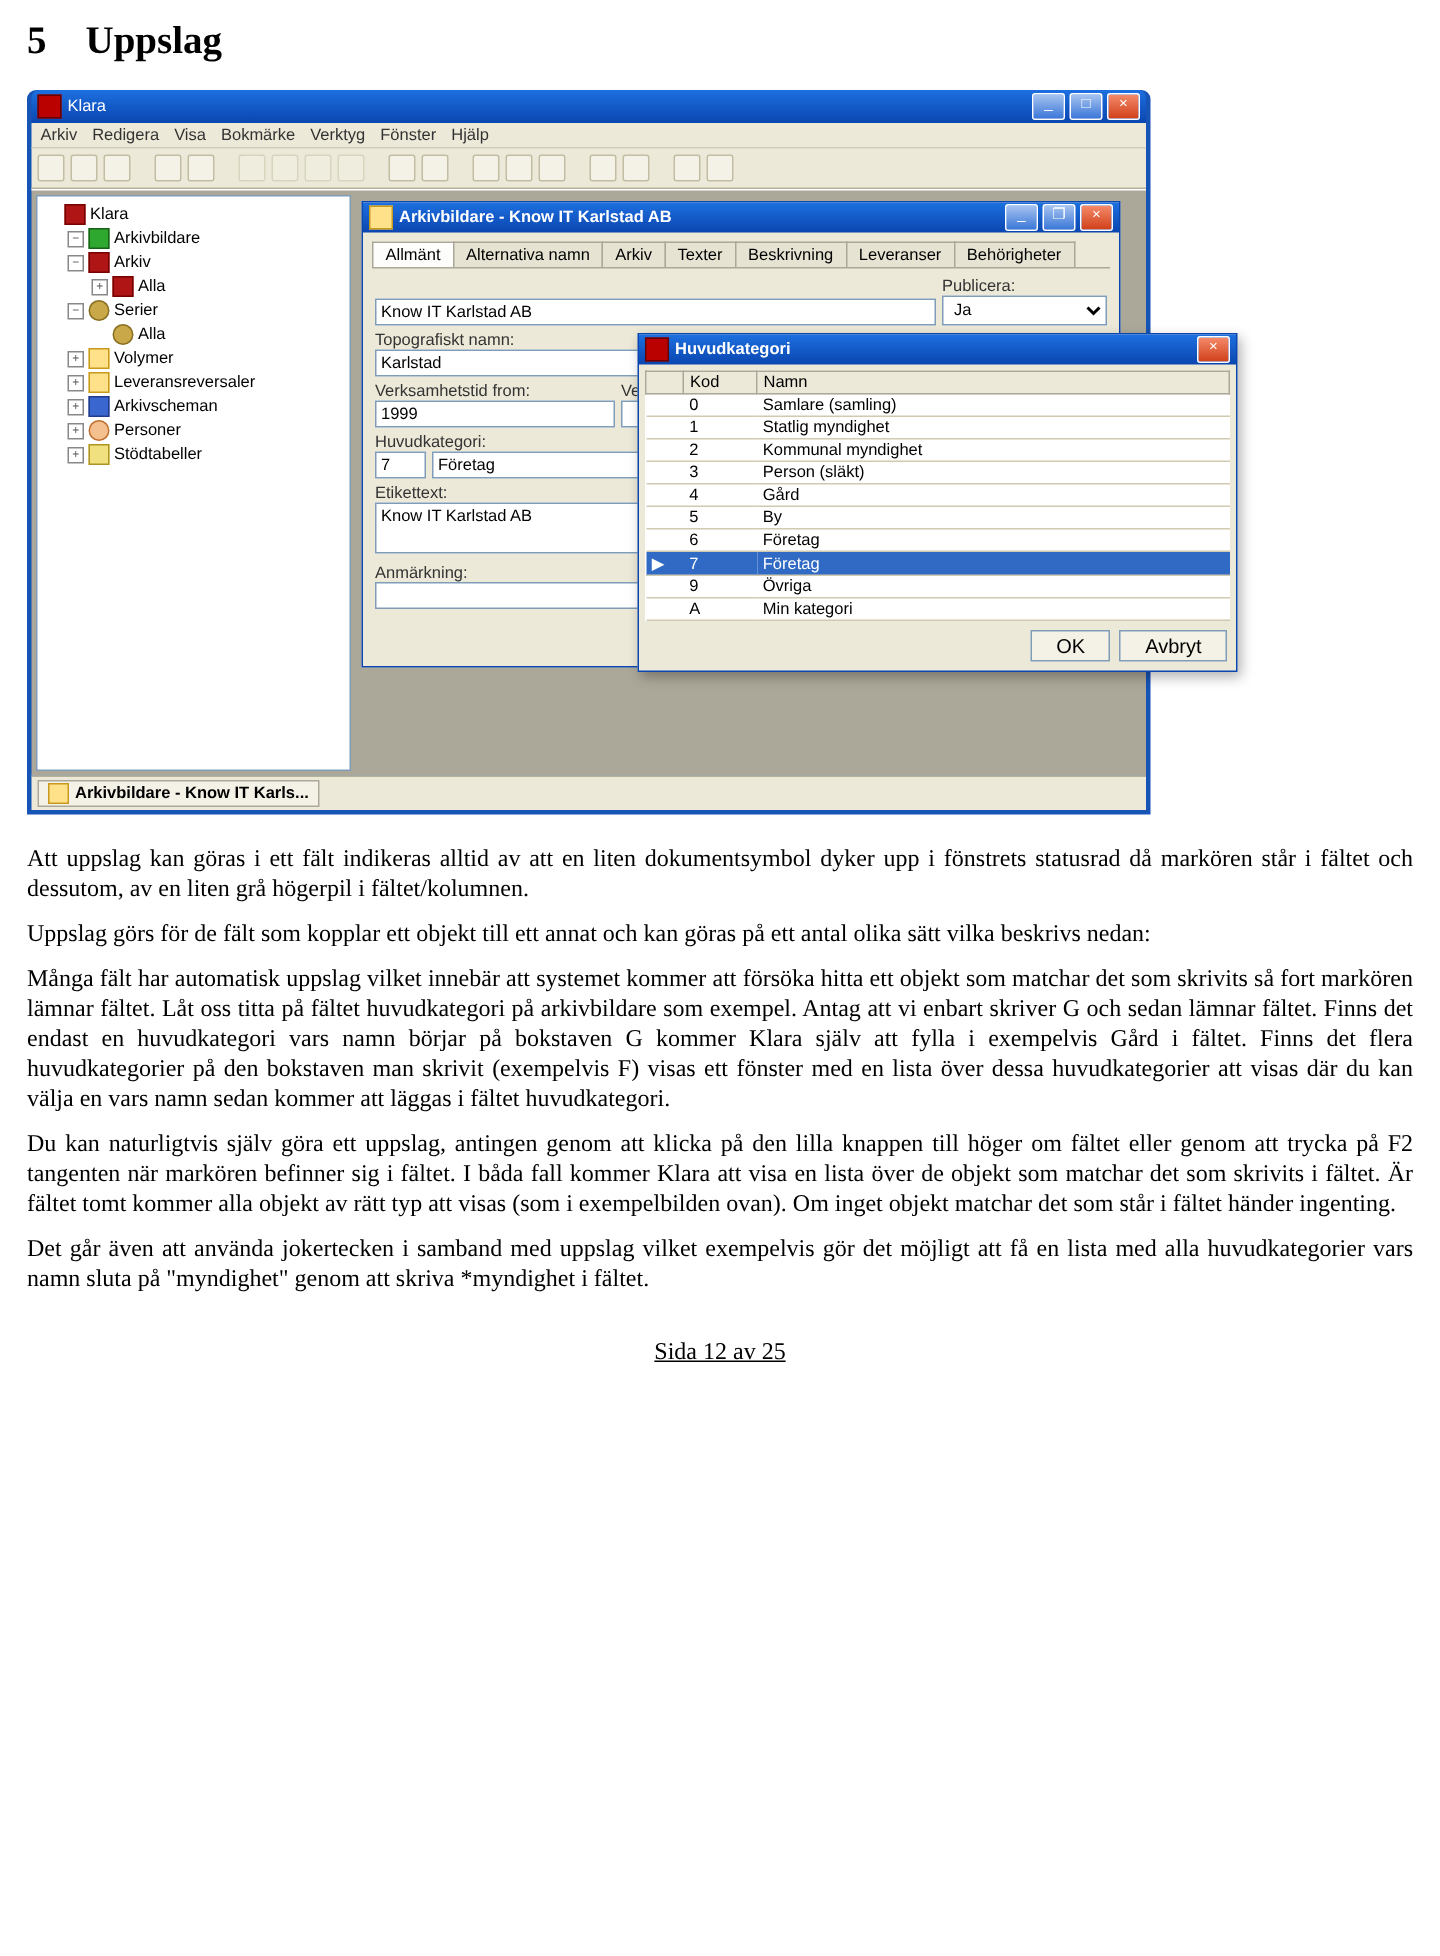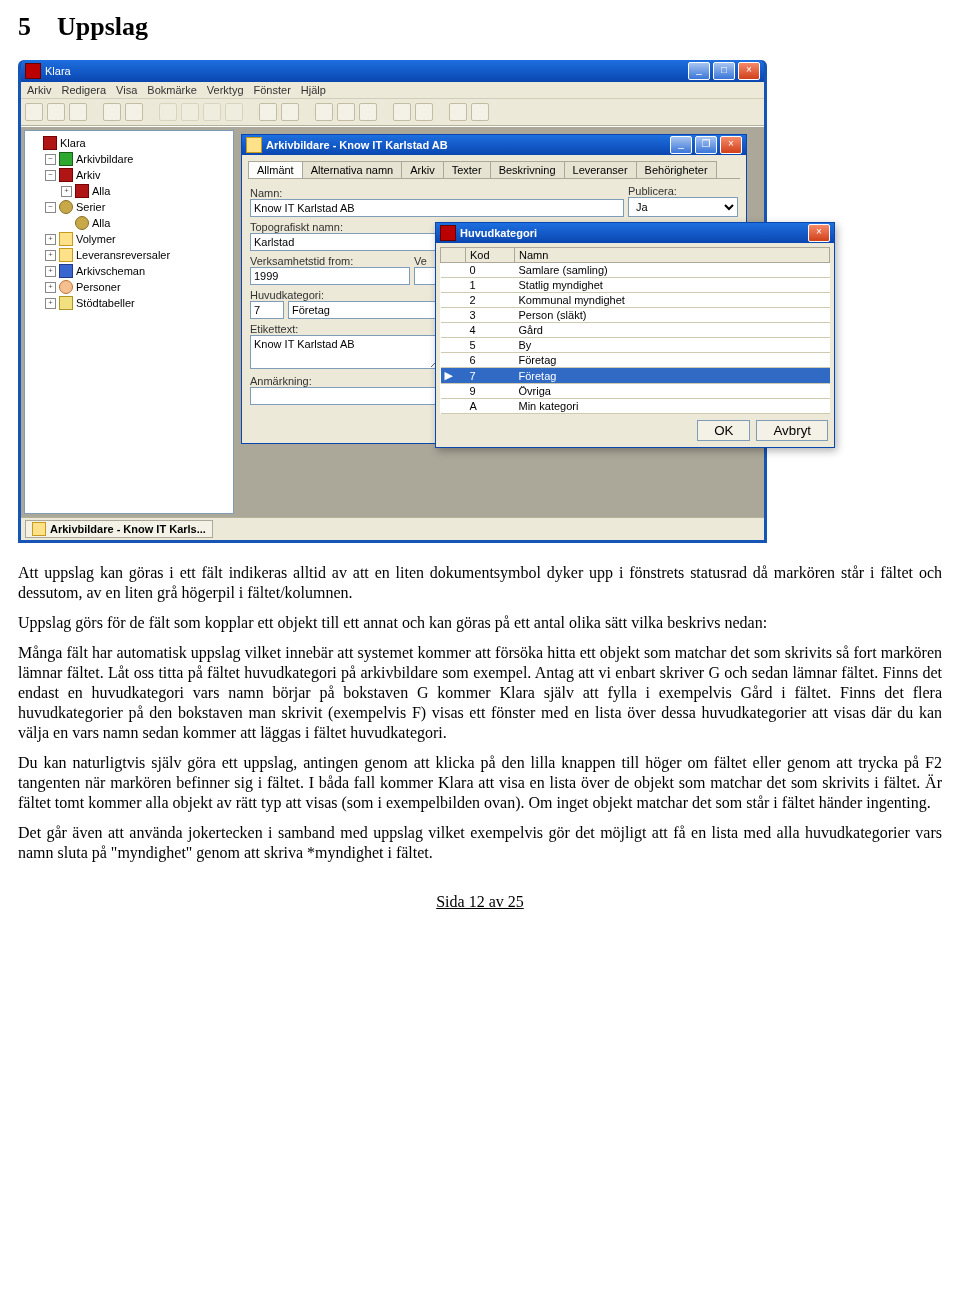--- a/index.html
+++ b/index.html
@@ -118,21 +118,21 @@
   .tab.active { background:#fdfdfb; }
   .field-label { color:#333; margin-top:4px; display:block;}
   .row-flex { display:flex; gap:4px; align-items:flex-end;}
   input.txt, textarea.txt, select.txt {
     border:1px solid #7f9db9; background:#fff; font-family:inherit; font-size:11px;
     padding:2px 3px; box-sizing:border-box;
   }
   .w-full { width:100%; }
   .popup {
     position:absolute;
-    left:198px;
+    left:188px;
     top:92px;
     width:398px;
     background:#ece9d8;
     border:1px solid #0a46b0;
     box-shadow:2px 3px 8px rgba(0,0,0,.3);
     z-index:5;
   }
   .popup-body { padding:4px; }
   .pop-grid { width:100%; border-collapse:collapse; background:#fff; }
   .pop-grid th { background:#ece9d8; border:1px solid #aca899; padding:1px 4px; text-align:left; font-weight:normal;}
@@ -278,21 +278,20 @@
               <div class="tab">Alternativa namn</div>
               <div class="tab">Arkiv</div>
               <div class="tab">Texter</div>
               <div class="tab">Beskrivning</div>
               <div class="tab">Leveranser</div>
               <div class="tab">Behörigheter</div>
             </div>
             <div style="padding:2px 2px;">
               <div class="row-flex">
                 <div style="flex:1;">
-                  <span class="field-label">Namn:</span>
                   <input class="txt w-full" value="Know IT Karlstad AB" style="">
                 </div>
                 <div style="width:110px;">
                   <span class="field-label">Publicera:</span>
                   <select class="txt w-full">
                     <option>Ja</option>
                   </select>
                 </div>
               </div>
               <span class="field-label">Topografiskt namn:</span>

